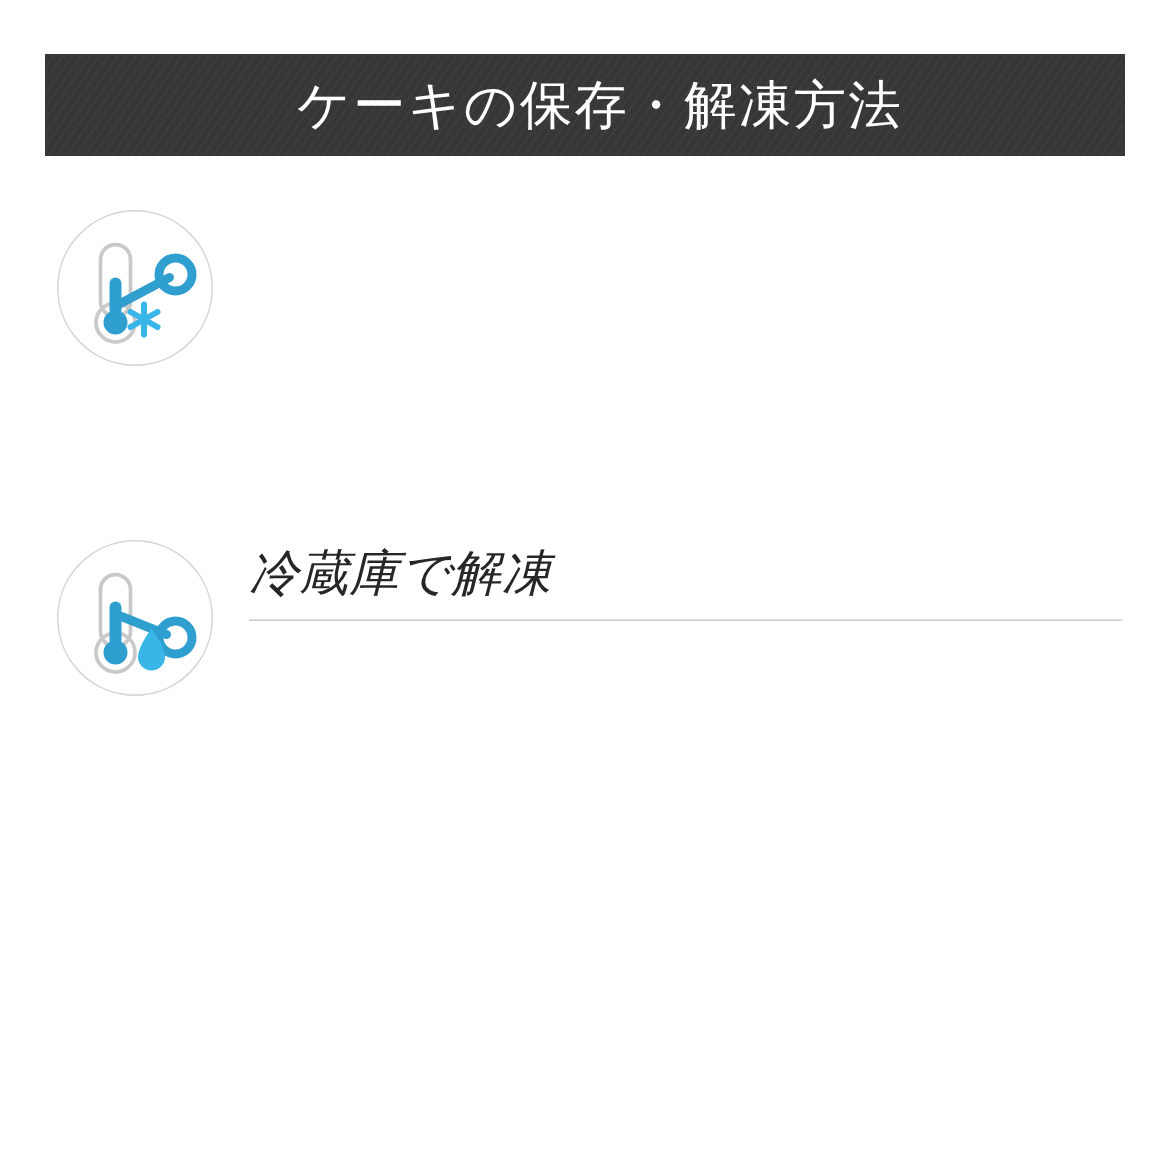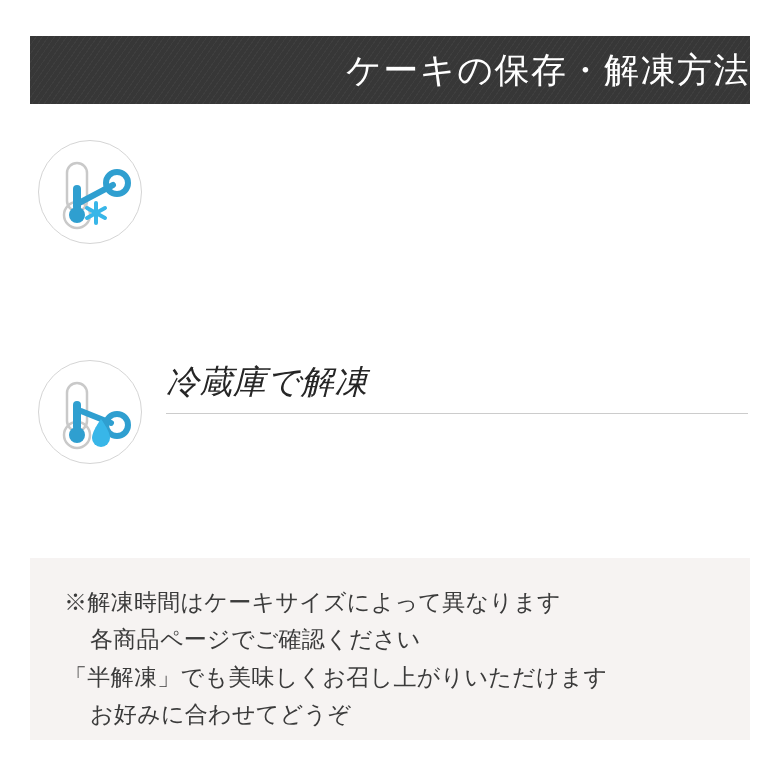--- a/index.html
+++ b/index.html
@@ -30,21 +30,21 @@
     background: #373737;
     background-image: repeating-linear-gradient(
       125deg,
       rgba(255,255,255,0.035) 0px,
       rgba(255,255,255,0.035) 1px,
       rgba(0,0,0,0) 1px,
       rgba(0,0,0,0) 5px
     );
     display: flex;
     align-items: center;
-    justify-content: flex-end;
+    justify-content: center;
     padding-left: 20px;
   }
   .banner-title {
     color: #ffffff;
     font-size: 35px;
     letter-spacing: 1.5px;
     font-weight: normal;
     white-space: nowrap;
   }
 
@@ -158,20 +158,14 @@
         <circle cx="78" cy="64" r="11" fill="none" stroke="#2f9fd0" stroke-width="6"></circle>
 
         <path d="M62 58 C62 58 53 70 53 77 a9 9 0 0 0 18 0 c0 -7 -9 -19 -9 -19 z" fill="#38b6e8"></path>
       </svg>
     </div>
     <div class="sec-body">
       <span class="sec-heading">冷蔵庫で解凍</span>
     </div>
   </div>
 
-  <div class="note">
-    <span class="note-line">※解凍時間はケーキサイズによって異なります</span>
-    <span class="note-line indent">各商品ページでご確認ください</span>
-    <span class="note-line">「半解凍」でも美味しくお召し上がりいただけます</span>
-    <span class="note-line indent">お好みに合わせてどうぞ</span>
-  </div>
 
 </div>
 
 </body></html>

